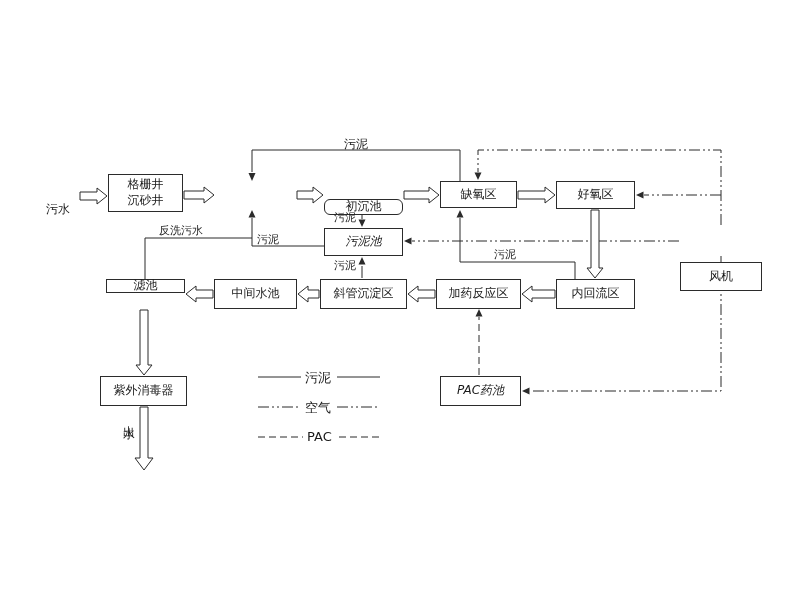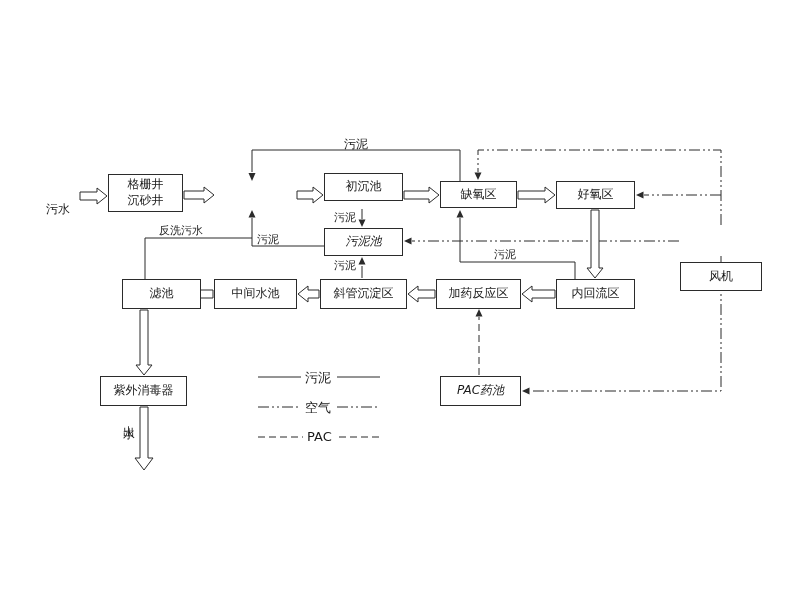--- a/index.html
+++ b/index.html
@@ -74,30 +74,30 @@
       <path d="M258,437 H303 M339,437 H380" stroke-dasharray="7 4"></path>
     </g>
   </svg>
 
   <div class="box" style="left:108px;top:174px;width:75px;height:38px;">
     <div>
       <span>格栅井</span><br>
       <span>沉砂井</span>
     </div>
   </div>
-  <div class="box" style="left:324px;top:173px;width:79px;height:28px;">初沉池</div>
+  <div class="box" style="left:324px;top:199px;width:79px;height:16px;border-radius:6px;">初沉池</div>
   <div class="box" style="left:440px;top:181px;width:77px;height:27px;">缺氧区</div>
   <div class="box" style="left:556px;top:181px;width:79px;height:28px;">好氧区</div>
   <div class="box" style="left:680px;top:226px;width:82px;height:29px;margin-top:36px;">风机</div>
   <div class="box" style="left:324px;top:228px;width:79px;height:28px;font-style:italic;">污泥池</div>
   <div class="box" style="left:556px;top:279px;width:79px;height:30px;">内回流区</div>
   <div class="box" style="left:436px;top:279px;width:85px;height:30px;text-align:right;">加药反应区</div>
   <div class="box" style="left:320px;top:279px;width:87px;height:30px;">斜管沉淀区</div>
   <div class="box" style="left:214px;top:279px;width:83px;height:30px;">中间水池</div>
-  <div class="box" style="left:122px;top:279px;width:79px;height:30px;">滤池</div>
+  <div class="box" style="left:106px;top:279px;width:79px;height:14px;">滤池</div>
   <div class="box" style="left:100px;top:376px;width:87px;height:30px;font-family:Liberation Serif, serif;">紫外消毒器</div>
   <div class="box" style="left:440px;top:376px;width:81px;height:30px;font-style:italic;">PAC药池</div>
 
   <div class="lbl" style="left:46px;top:189px;margin-top:12px;">污水</div>
   <div class="lbl" style="left:344px;top:136px;">污泥</div>
   <div class="lbl small" style="left:334px;top:210px;">污泥</div>
   <div class="lbl small" style="left:334px;top:258px;">污泥</div>
   <div class="lbl small" style="left:257px;top:232px;">污泥</div>
   <div class="lbl small" style="left:159px;top:223px;">反洗污水</div>
   <div class="lbl small" style="left:494px;top:247px;">污泥</div>

